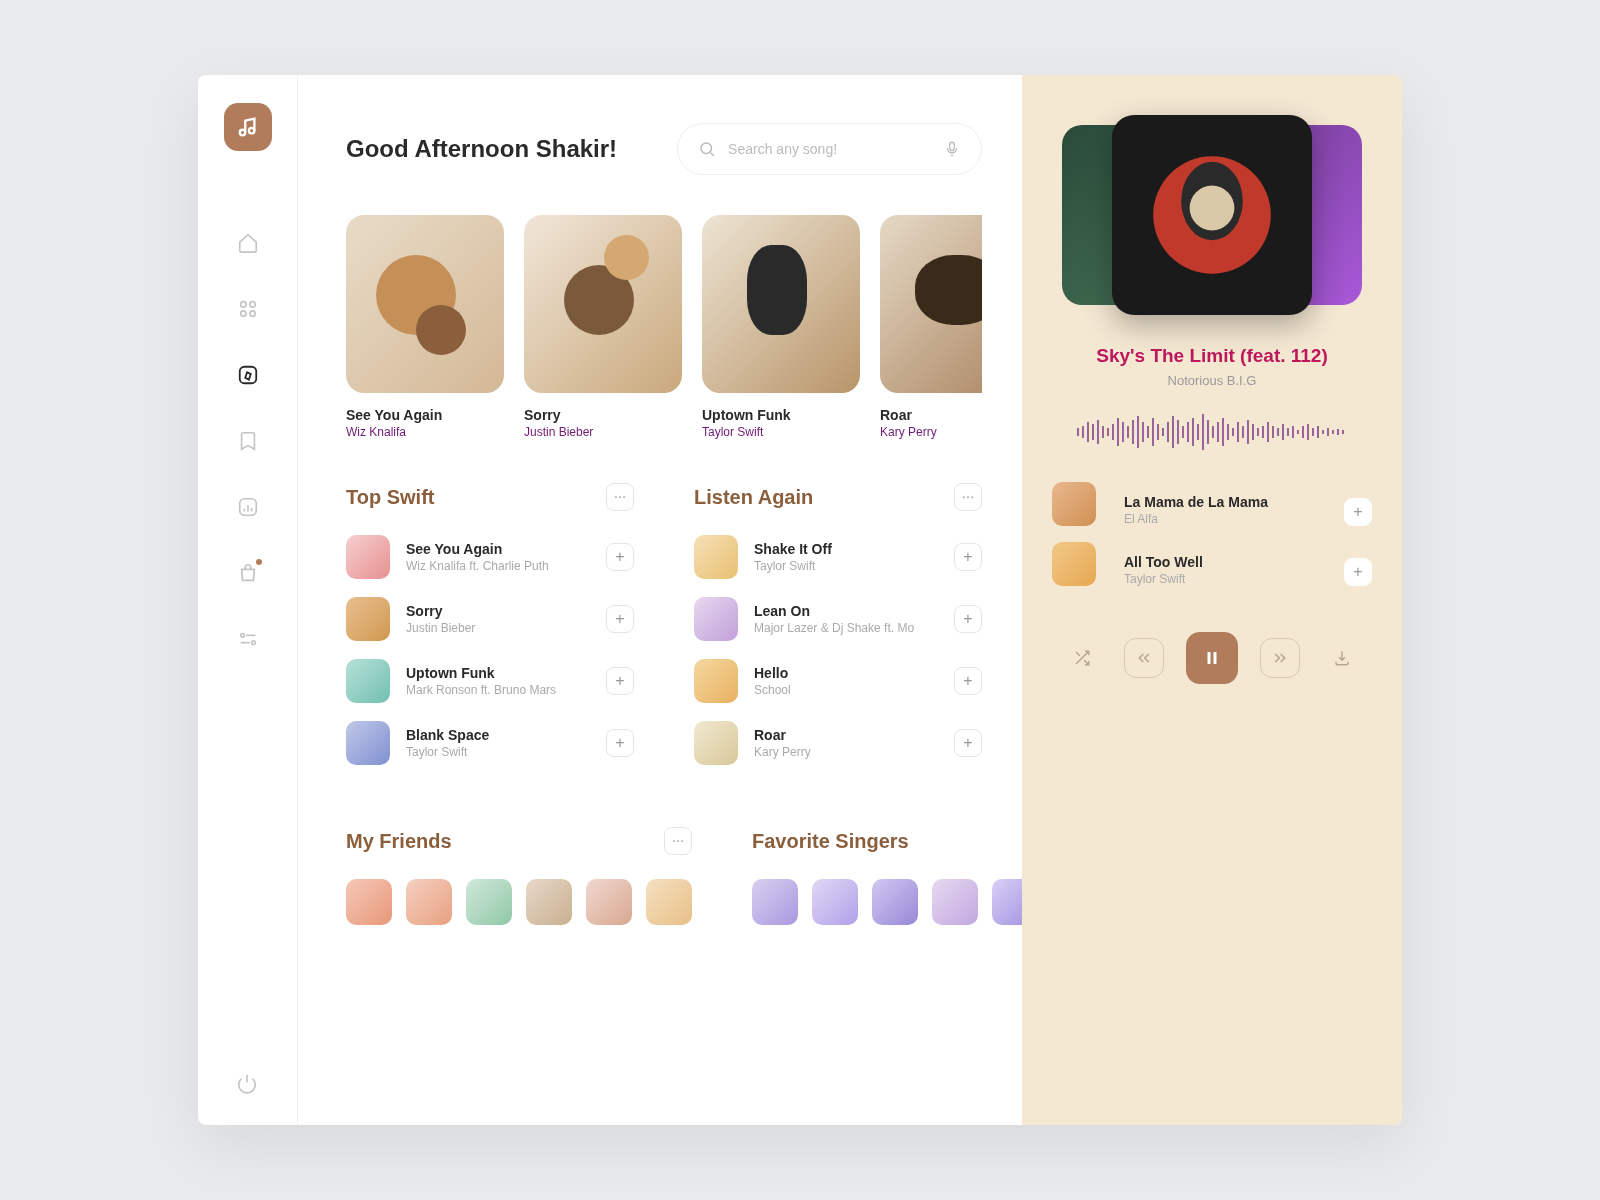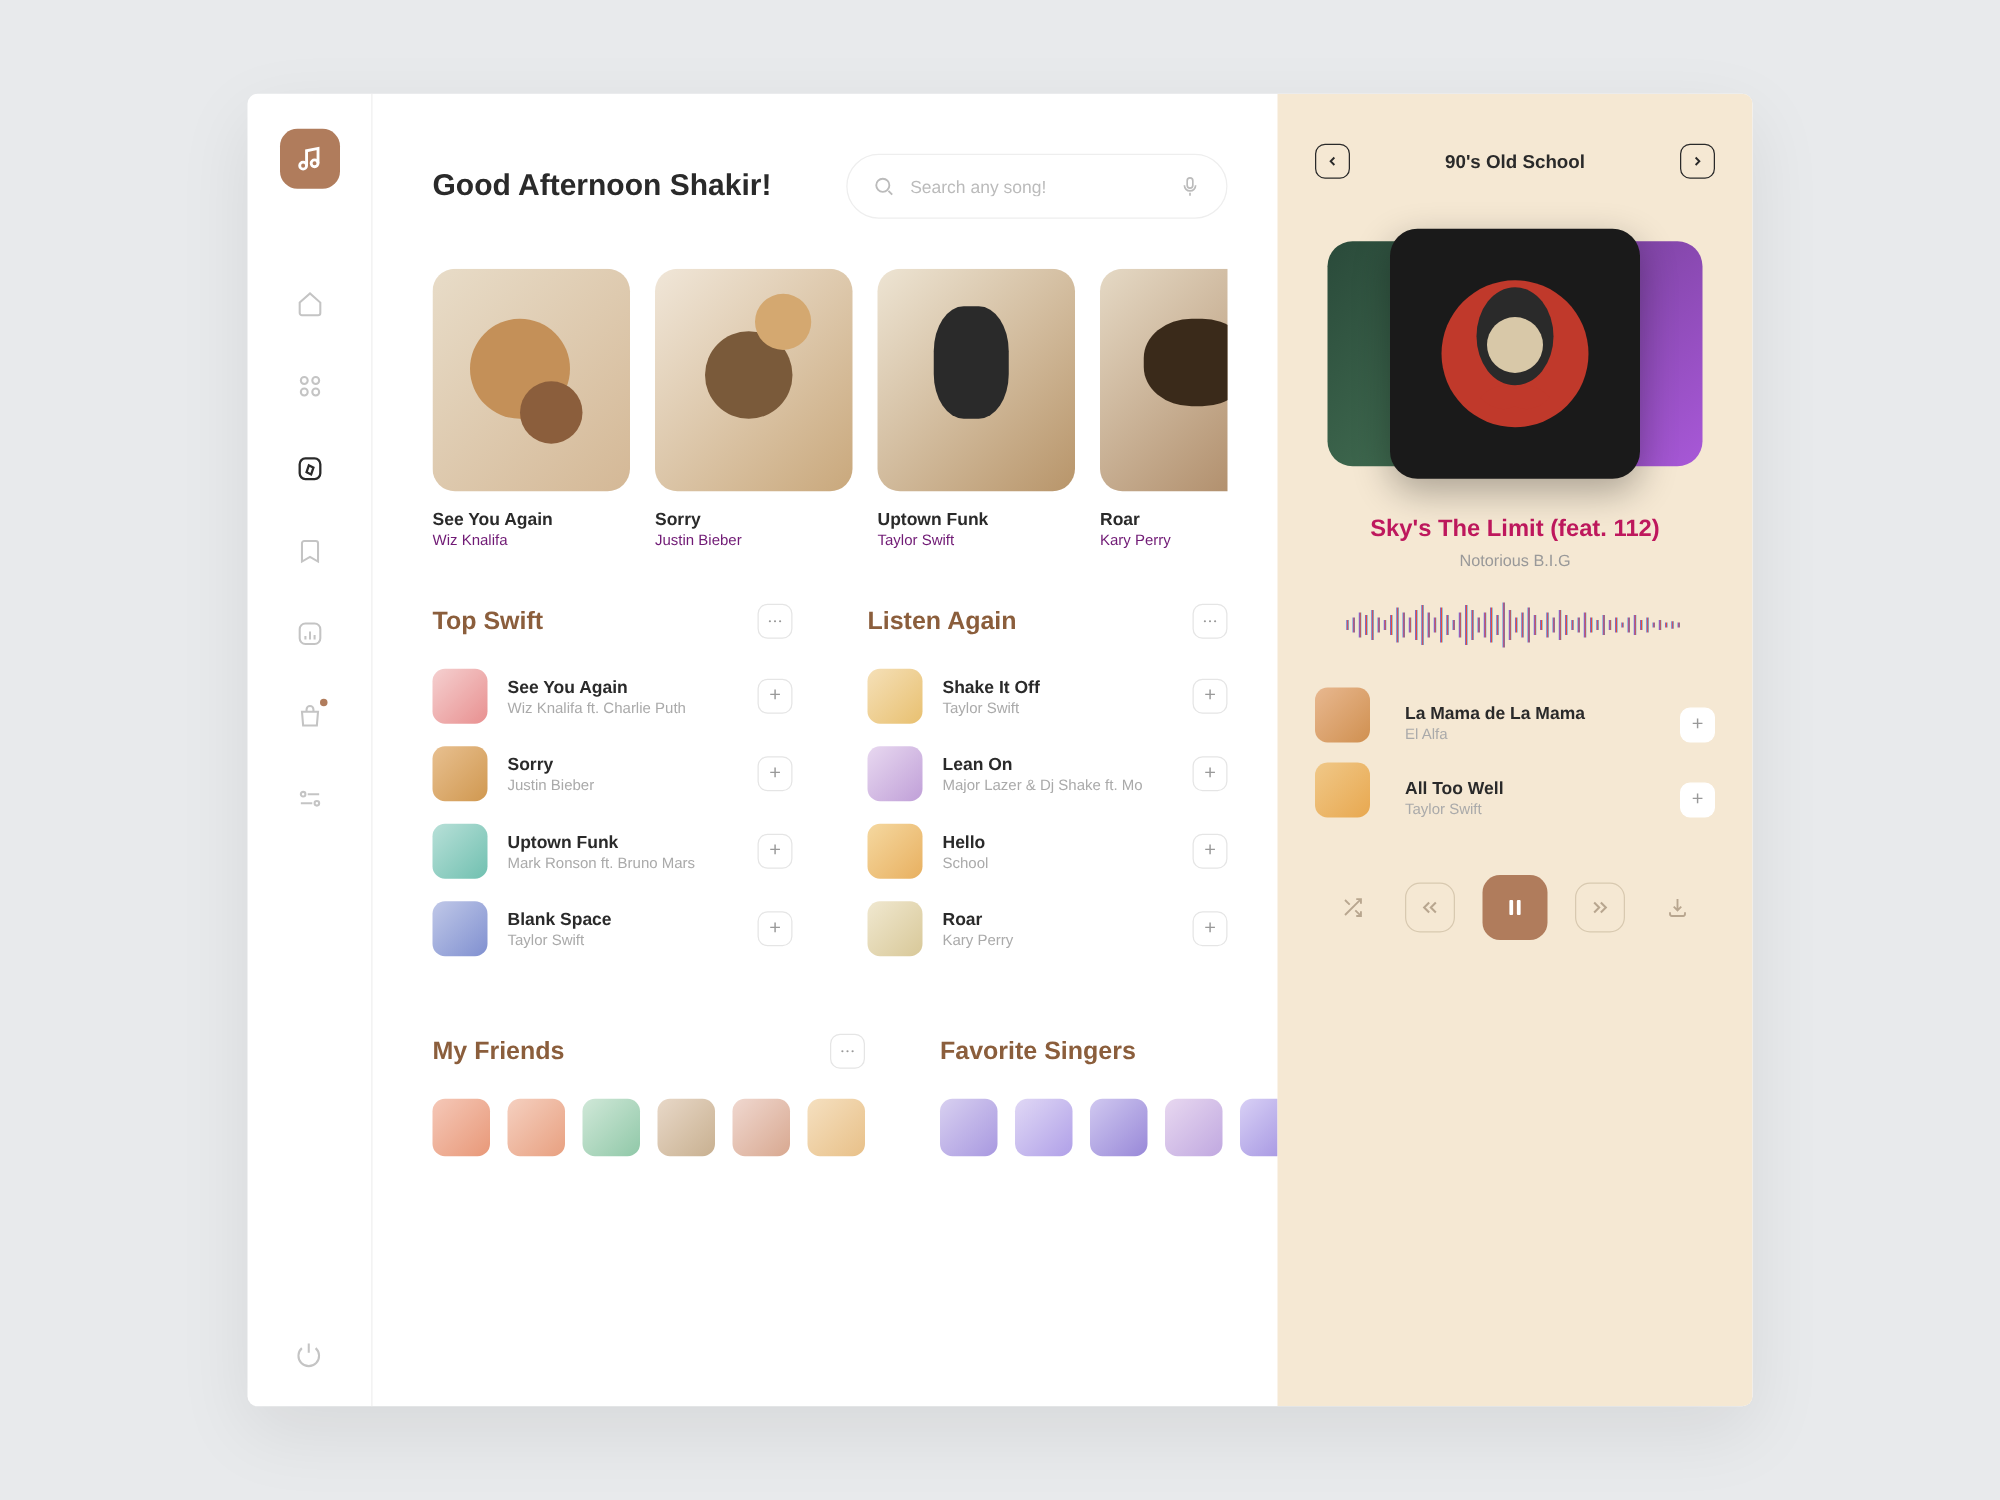--- a/index.html
+++ b/index.html
@@ -344,33 +344,20 @@
           <div class="avatar fv3"></div>
           <div class="avatar fv4"></div>
           <div class="avatar fv5"></div>
           <div class="avatar fv6"></div>
         </div>
       </div>
     </div>
   </div>
 
   <div class="player">
-    <div class="player-head">
-      <div class="nav-btn">
-          <svg width="12" height="12" viewBox="0 0 24 24" fill="none" stroke="#2a2a2a" stroke-width="3">
-            <path d="M15 18l-6-6 6-6"></path>
-          </svg>
-        </div>
-      <div class="playlist-name">90's Old School</div>
-      <div class="nav-btn">
-          <svg width="12" height="12" viewBox="0 0 24 24" fill="none" stroke="#2a2a2a" stroke-width="3">
-            <path d="M9 18l6-6-6-6"></path>
-          </svg>
-        </div>
-    </div>
 
     <div class="album-stack">
       <div class="album-side left alb-l"></div>
       <div class="album-side right alb-r"></div>
       <div class="album-main">
         <svg width="140" height="140" viewBox="0 0 100 100">
             <circle cx="50" cy="50" r="42" fill="#c0392b"></circle>
             <ellipse cx="50" cy="40" rx="22" ry="28" fill="#2a2a2a"></ellipse>
             <circle cx="50" cy="45" r="16" fill="#d8c8a8"></circle>
             <path d="M30 75 Q40 65 50 70 Q60 65 70 75 Q60 85 50 80 Q40 85 30 75" fill="#c0392b"></path>

